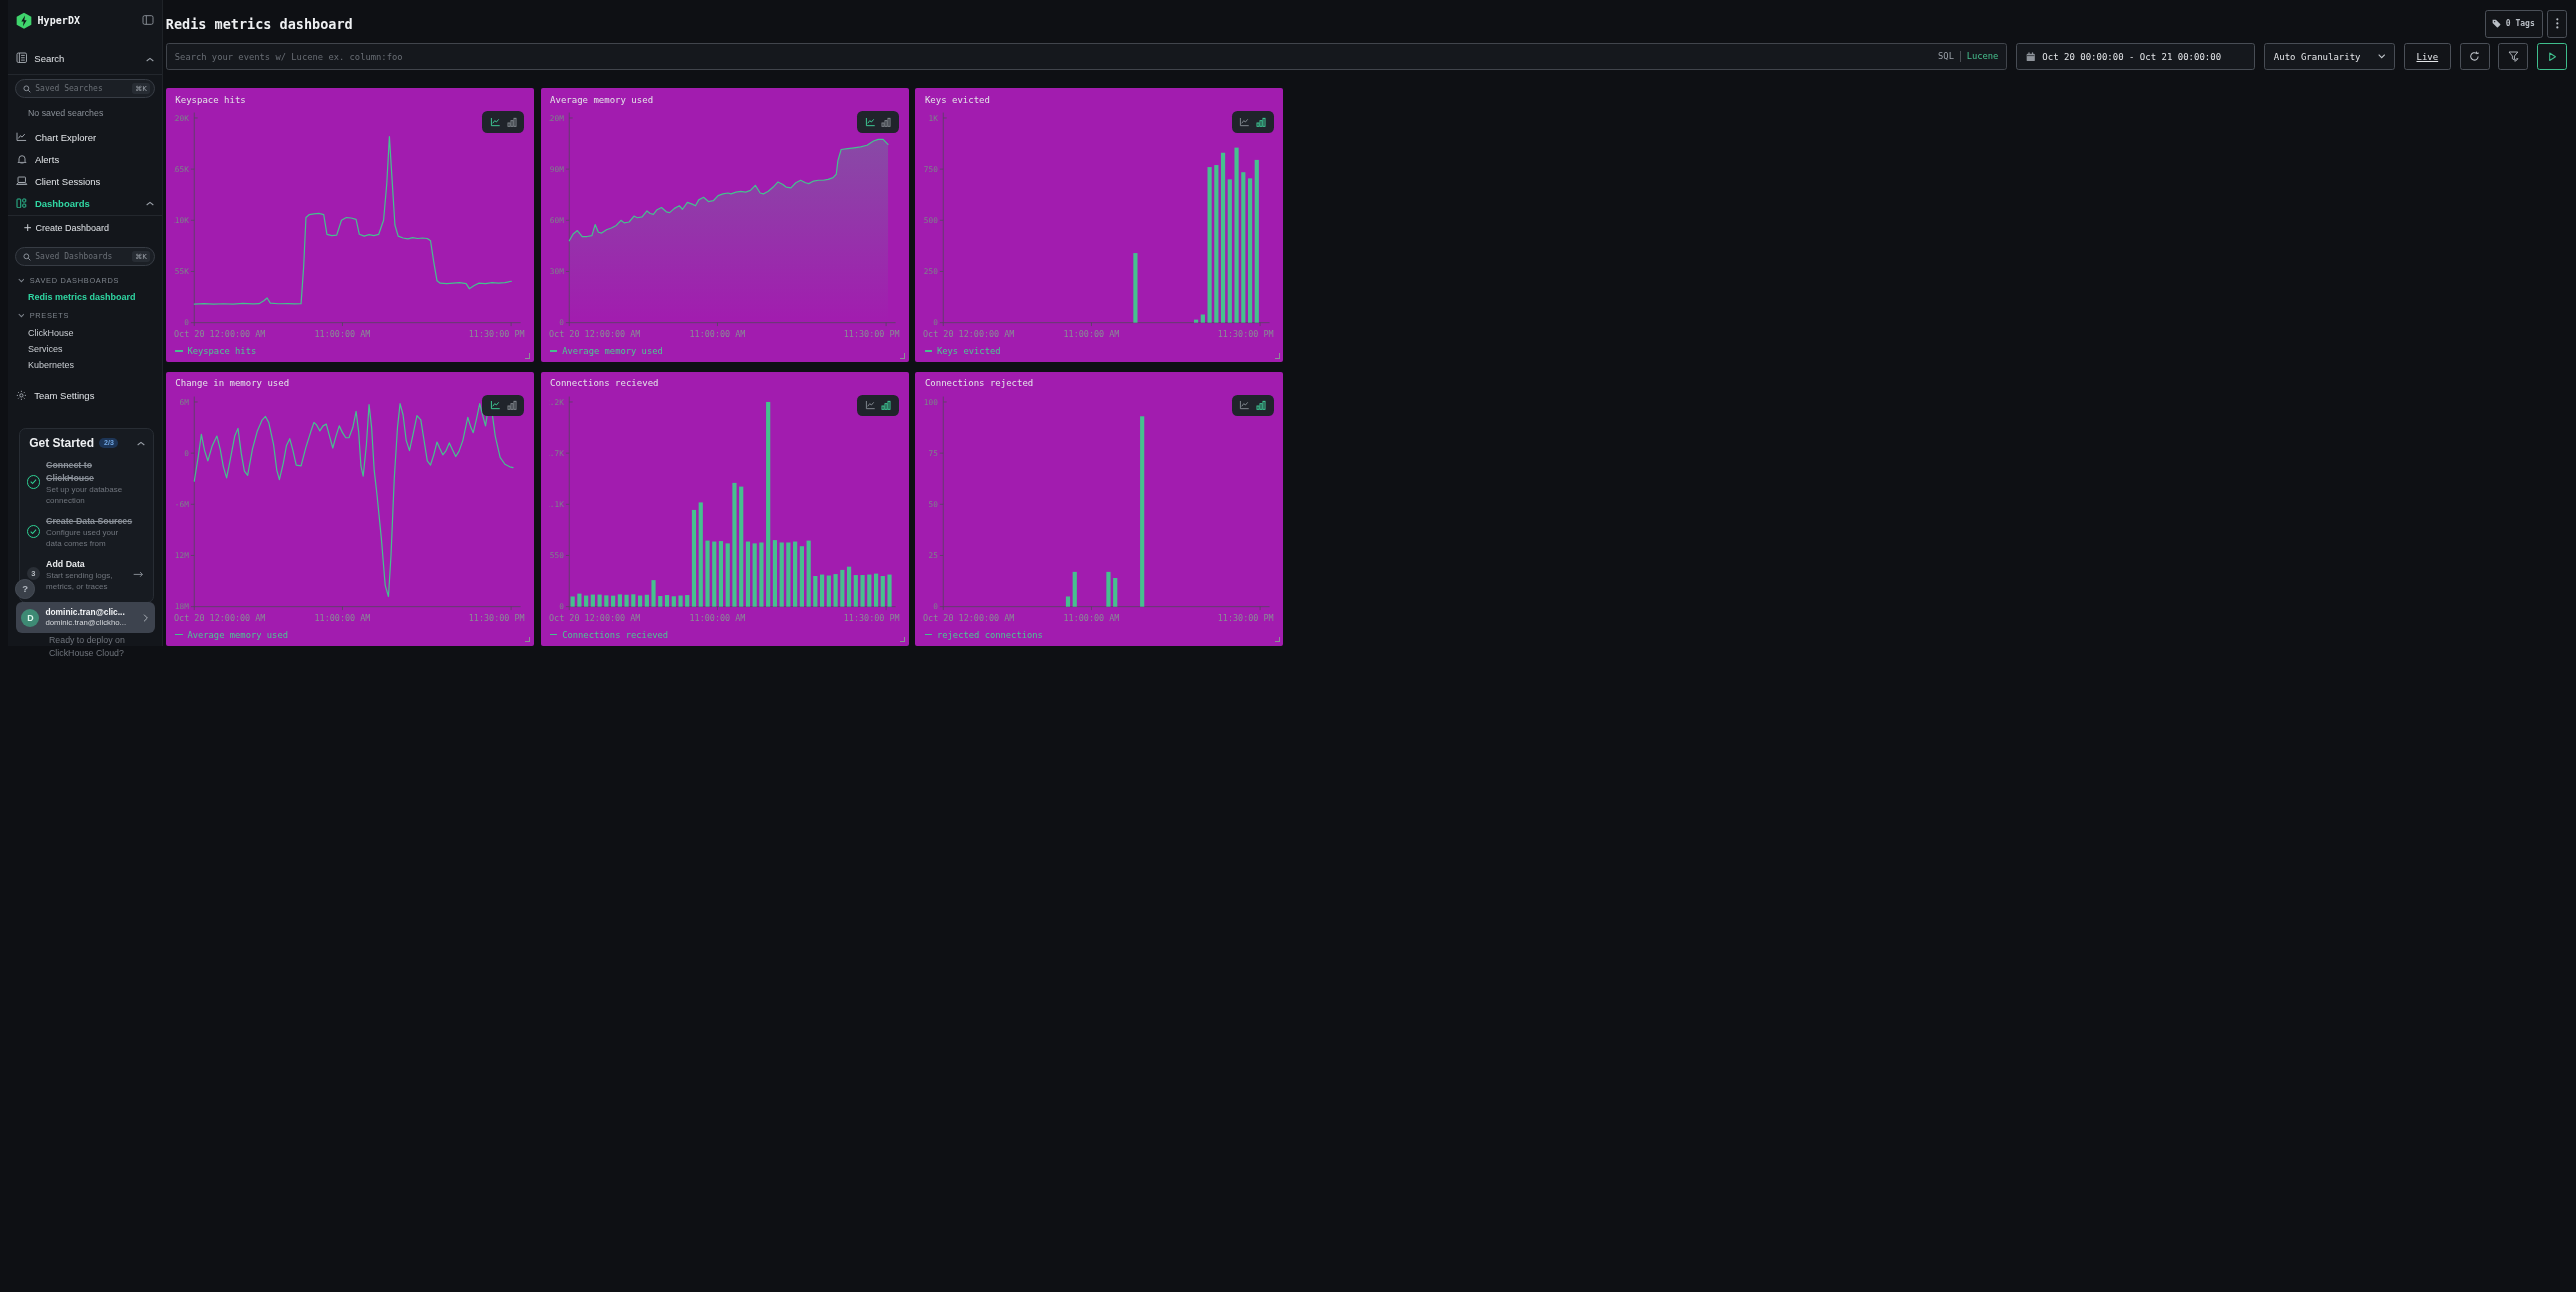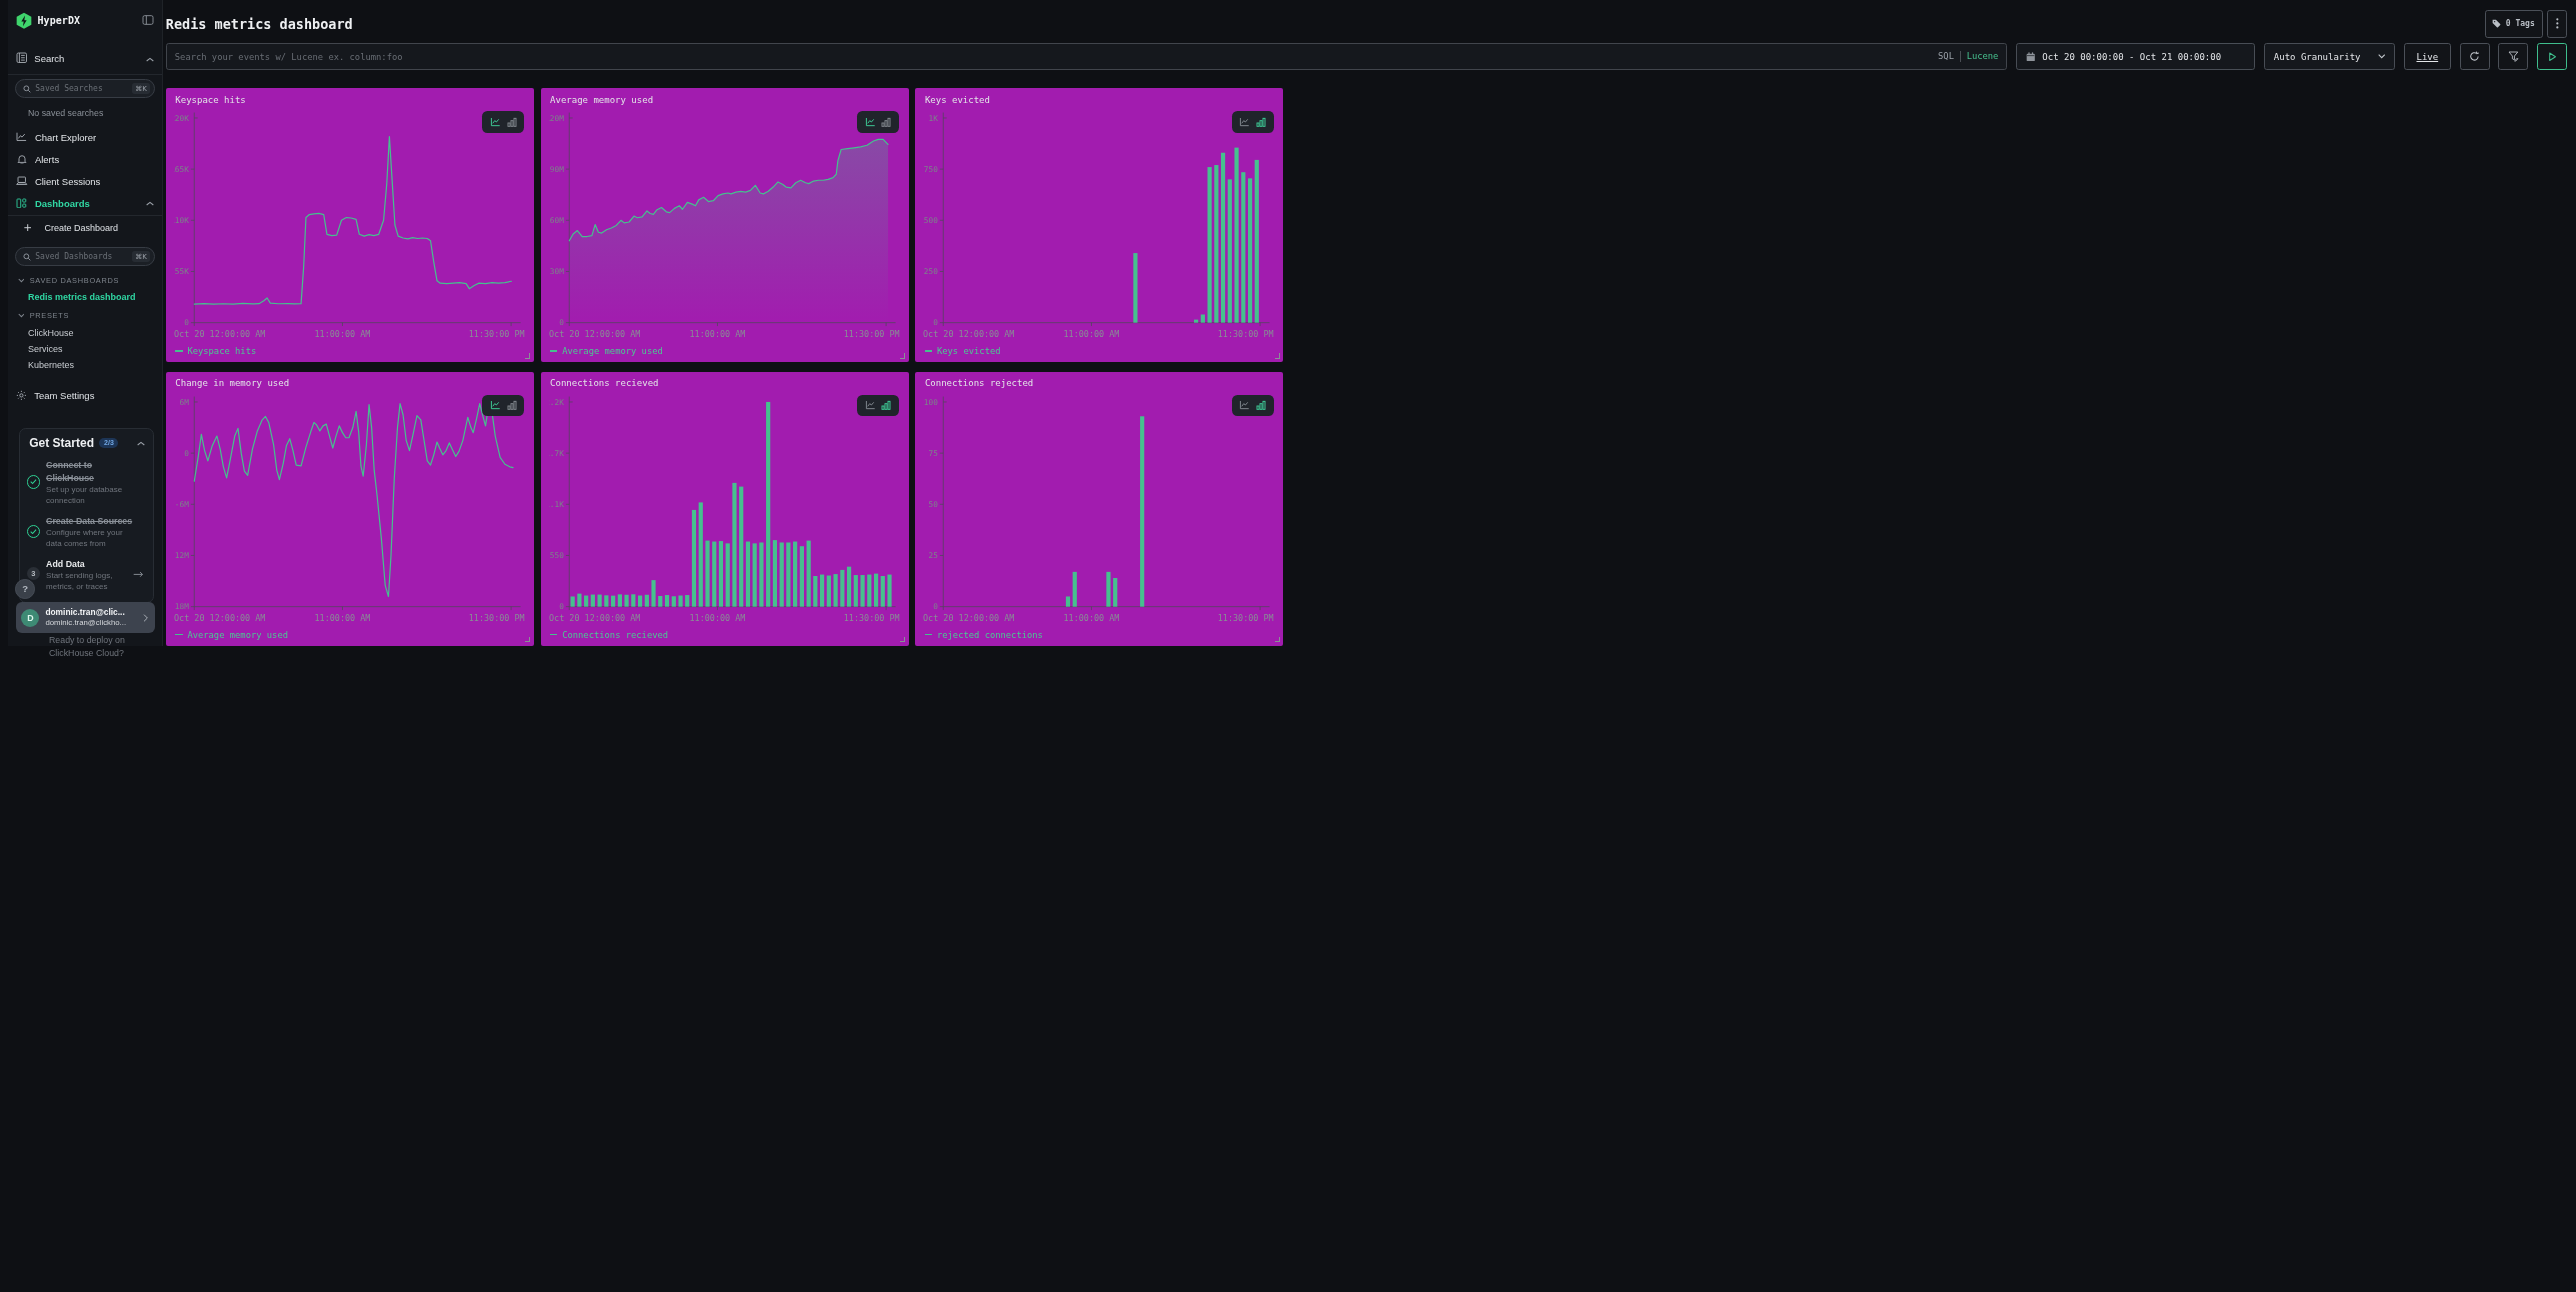--- a/index.html
+++ b/index.html
@@ -18,21 +18,21 @@
   .pill-input input { flex:1; min-width:0; background:transparent; border:none; outline:none; color:#c6cad0; font-size:8px; font-family:"DejaVu Sans Mono",monospace; }
   .pill-input input::placeholder { color:#6b7077; }
   .kbd { background:#272c33; color:#9aa0a8; border-radius:2.7px; font-size:7px; padding:1.4px 3.4px; font-family:"DejaVu Sans",sans-serif; }
   .muted-line { position:absolute; left:20px; color:#8b9199; font-size:8.8px; }
   .nav { position:absolute; top:126px; left:0; right:0; }
   .nav-item { height:22px; display:flex; align-items:center; gap:7.4px; padding:0 8px; color:#e2e5e8; font-size:9.5px; cursor:pointer; }
   .nav-item .nicon { color:#aeb4bb; display:flex; width:11.5px; justify-content:center; }
   .nav-item.active { color:#31d8a4; font-weight:bold; }
   .nav-item.active .nicon { color:#31d8a4; }
   .nav-item .chev { margin-left:auto; color:#9aa0a8; }
-  .create-row { position:absolute; top:223px; left:16px; display:flex; align-items:center; gap:13px; color:#dfe2e6; font-size:9px; cursor:pointer; }
+  .create-row { position:absolute; top:223px; left:16px; display:flex; align-items:center; gap:4px; color:#dfe2e6; font-size:9px; cursor:pointer; }
   .caps-head { position:absolute; left:9.5px; display:flex; align-items:center; gap:5.4px; color:#7f858d; font-size:7.4px; letter-spacing:0.7px; cursor:pointer; }
   .side-link { position:absolute; left:20px; font-size:9px; color:#c9cdd2; cursor:pointer; }
   .side-link.green { color:#2fd6a2; font-weight:bold; }
   .team-row { position:absolute; top:390px; left:8px; display:flex; align-items:center; gap:7.4px; color:#dfe2e6; font-size:9.5px; cursor:pointer; }
   .team-row .nicon{ color:#aeb4bb; display:flex; }
 
   
   .gs-card { position:absolute; top:428px; left:10.8px; width:135px; background:#171b21; border:0.7px solid #282d34; border-radius:6.8px; padding:6.8px 8px 9.5px 6.8px; }
   .gs-head { display:flex; align-items:center; gap:5.4px; margin-bottom:8px; padding-left:2.7px; }
   .gs-title { color:#eef0f2; font-size:12px; font-weight:bold; }
@@ -244,21 +244,21 @@
       </span>
     </div>
     <div class="gs-item">
       <span class="gs-ic done">
           <svg width="6.8" height="5.4" viewBox="0 0 10 8" fill="none" stroke="currentColor" stroke-width="1.6">
             <polyline points="1,4 3.8,6.7 9,1"></polyline>
           </svg>
         </span>
       <span class="gs-txt">
         <span class="gs-t">Create Data Sources</span>
-        <div class="gs-s">Configure where your data comes from</div>
+        <div class="gs-s">Configure used your data comes from</div>
       </span>
     </div>
     <div class="gs-item" style="margin-bottom:0">
       <span class="gs-ic step">3</span>
       <span class="gs-txt">
         <span class="gs-t todo">Add Data</span>
         <div class="gs-s">Start sending logs, metrics, or traces</div>
       </span>
       <span class="gs-arrow"><svg width="10.8" height="6.8" viewBox="0 0 16 10" fill="none" stroke="currentColor" stroke-width="1.4">
             <line x1="1" y1="5" x2="14" y2="5"></line>

